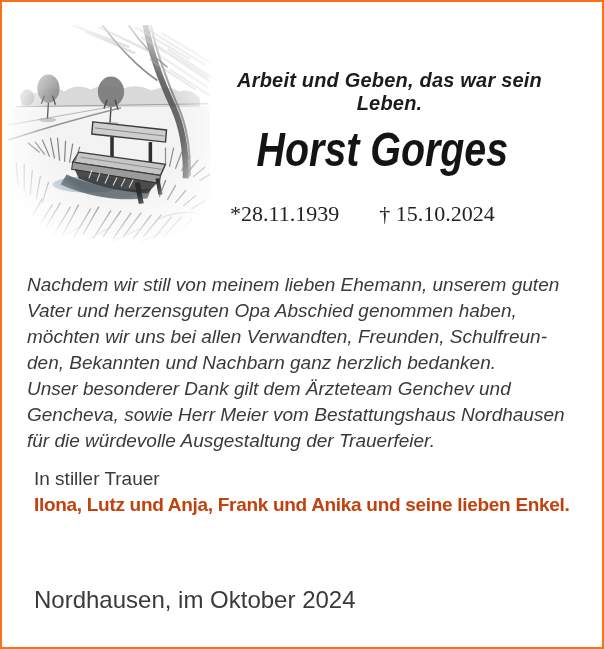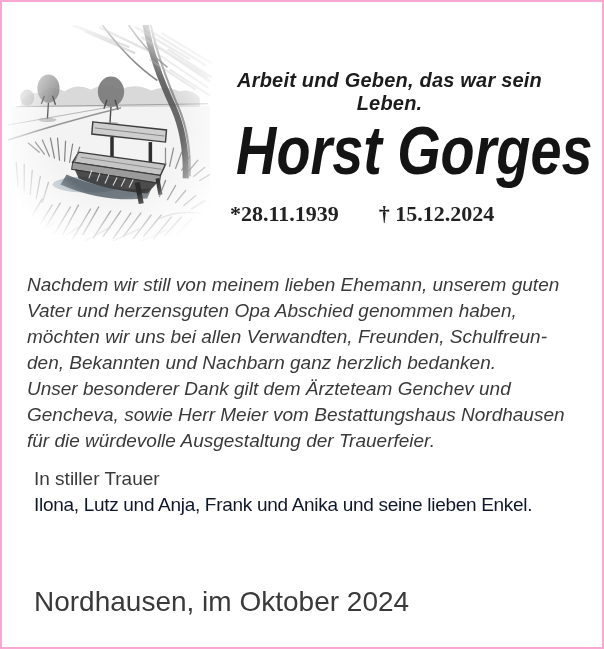--- a/index.html
+++ b/index.html
@@ -2,21 +2,21 @@
 <html lang="de"><head>
 <meta charset="utf-8">
 <style>
   html, body { margin: 0; padding: 0; background: #ffffff; }
   .page {
     position: relative;
     width: 604px;
     height: 649px;
     box-sizing: border-box;
     background: #ffffff;
-    border: 2px solid #f9a8d4;
+    border: 2px solid #f97316;
     overflow: hidden;
     font-family: "Liberation Sans", sans-serif;
     color: #3a3a3a;
   }
   
   .sketch {
     position: absolute;
     left: 6px; top: 23px;
     width: 207px; height: 217px;
   }
@@ -35,70 +35,70 @@
     font-size: 20px;
     font-weight: bold;
     font-style: italic;
     color: #1c1c1c;
     letter-spacing: 0.2px;
   }
   .name {
     position: absolute;
     left: 195px; top: 112px; width: 370px;
     margin: 0;
-    font-size: 68px;
+    text-align: center;
+    font-size: 48px;
     line-height: 72px;
     font-weight: bold;
     font-style: italic;
     color: #141414;
   }
   .name .squeeze {
     display: inline-block;
     transform: scaleX(0.82);
     transform-origin: 50% 50%;
     white-space: nowrap;
   }
   .dates {
     position: absolute;
     left: 228px; top: 199px;
     display: flex;
     gap: 40px;
     font-family: "Liberation Serif", serif;
     font-size: 22px;
     color: #222222;
-    font-weight: bold;
   }
   
   .condolence {
     position: absolute;
     left: 25px; top: 270px; width: 575px;
     font-size: 19px;
     line-height: 26px;
     color: #3a3a3a;
     white-space: pre-line;
     font-style: italic;
   }
   
   .mourning {
     position: absolute;
     left: 32px; top: 464px; width: 565px;
     font-size: 19px;
     line-height: 26px;
     color: #3a3a3a;
   }
   .mourning .family {
-    font-weight: normal;
-    color: #0f172a;
+    font-weight: bold;
+    color: #c2410c;
     letter-spacing: -0.3px;
   }
   
   .place-date {
     position: absolute;
     left: 32px; top: 584px;
-    font-size: 28px;
+    font-size: 24px;
     color: #3a3a3a;
   }
 </style>
 </head>
 <body>
 
 <div class="page">
 
   <div class="sketch">
     <svg viewBox="0 0 205 215" width="207" height="217">
@@ -158,21 +158,21 @@
     </svg>
     <div class="fade"></div>
   </div>
 
   <div class="epigraph">Arbeit und Geben, das war sein Leben.</div>
 
   <h1 class="name"><span class="squeeze">Horst Gorges</span></h1>
 
   <div class="dates">
     <span>*28.11.1939</span>
-    <span>† 15.12.2024</span>
+    <span>† 15.10.2024</span>
   </div>
 
   <div class="condolence">Nachdem wir still von meinem lieben Ehemann, unserem guten
 Vater und herzensguten Opa Abschied genommen haben,
 möchten wir uns bei allen Verwandten, Freunden, Schulfreun-
 den, Bekannten und Nachbarn ganz herzlich bedanken.
 Unser besonderer Dank gilt dem Ärzteteam Genchev und
 Gencheva, sowie Herr Meier vom Bestattungshaus Nordhausen
 für die würdevolle Ausgestaltung der Trauerfeier.</div>
 

